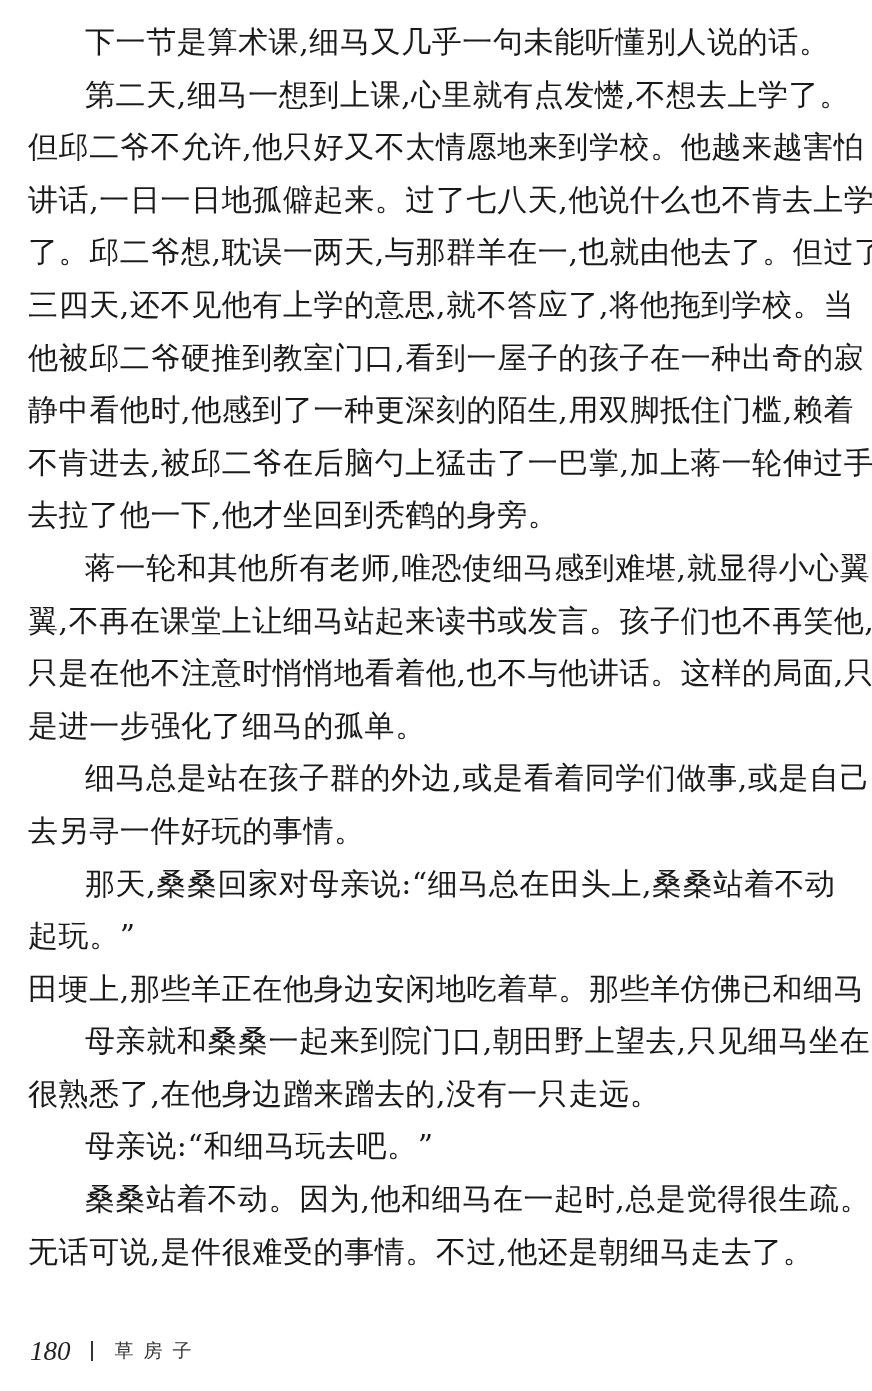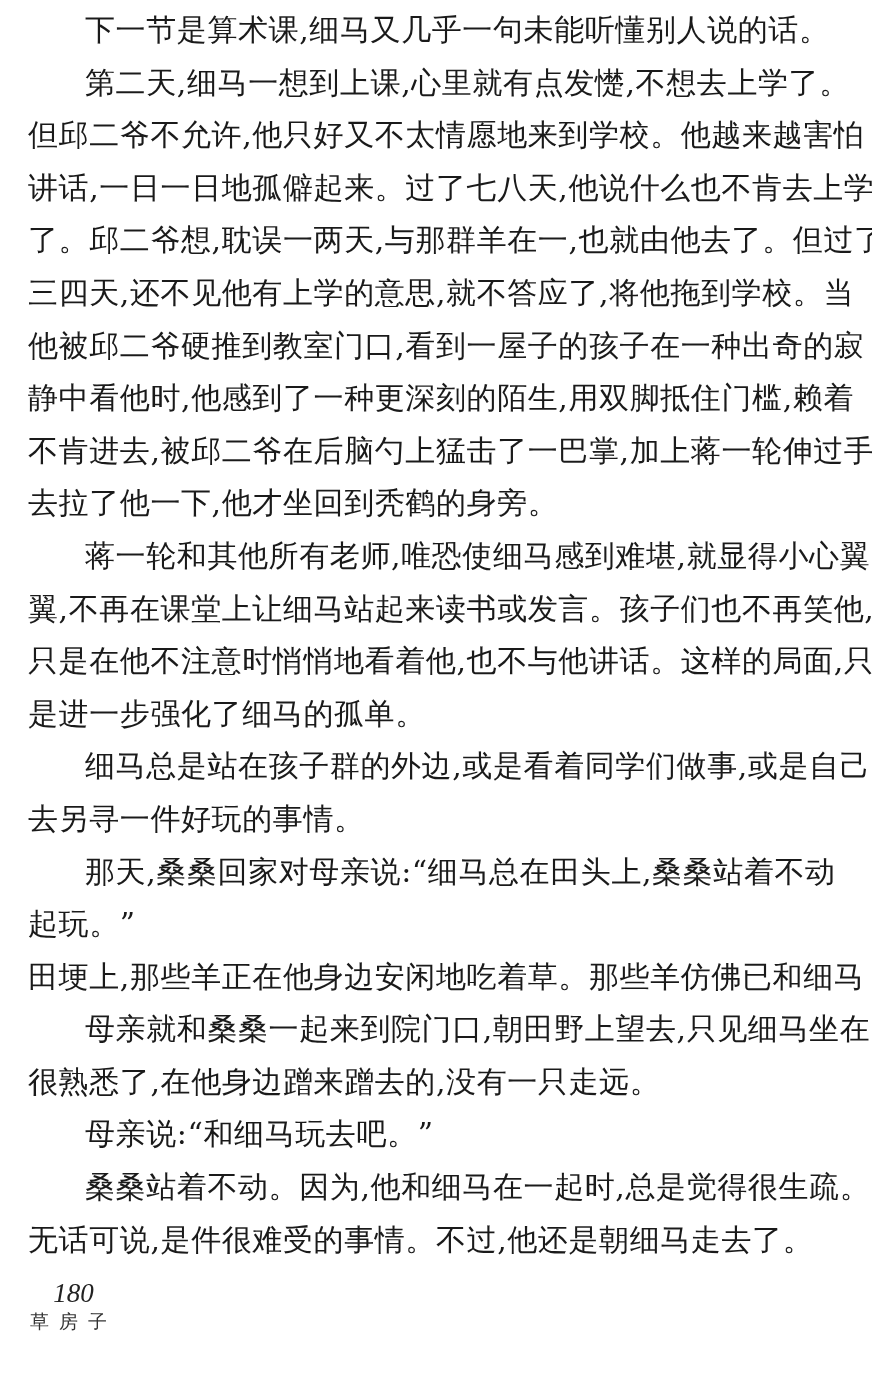--- a/index.html
+++ b/index.html
@@ -2,31 +2,31 @@
 <html><head>
 <meta charset="utf-8">
 <style>
   html, body { margin: 0; padding: 0; background: #ffffff; }
   body {
     width: 872px; height: 1391px; position: relative; overflow: hidden;
     font-family: "DejaVu Serif", "Liberation Serif", serif;
     color: #1a1a1a;
   }
   .page-body {
-    position: absolute; left: 28px; top: 4px; width: 816px;
+    position: absolute; left: 28px; top: 16px; width: 816px;
   }
   .line {
     height: 52.6px; line-height: 52.6px;
     font-size: 30px; white-space: nowrap;
     letter-spacing: 0.6px;
   }
   .indent { padding-left: 57px; }
   .footer {
-    position: absolute; left: 30px; top: 1278px;
-    display: flex; align-items: center; height: 36px; flex-direction: column;
+    position: absolute; left: 30px; top: 1333px;
+    display: flex; align-items: center; height: 36px;
   }
   .page-number {
     font-family: "Liberation Serif", serif; font-style: italic;
     font-size: 27px; color: #222;
   }
   .footer-sep {
     width: 2px; height: 20px; background: #333; margin: 0 22px 0 20px;
   }
   .book-title {
     font-size: 19px; letter-spacing: 10px; color: #333;

